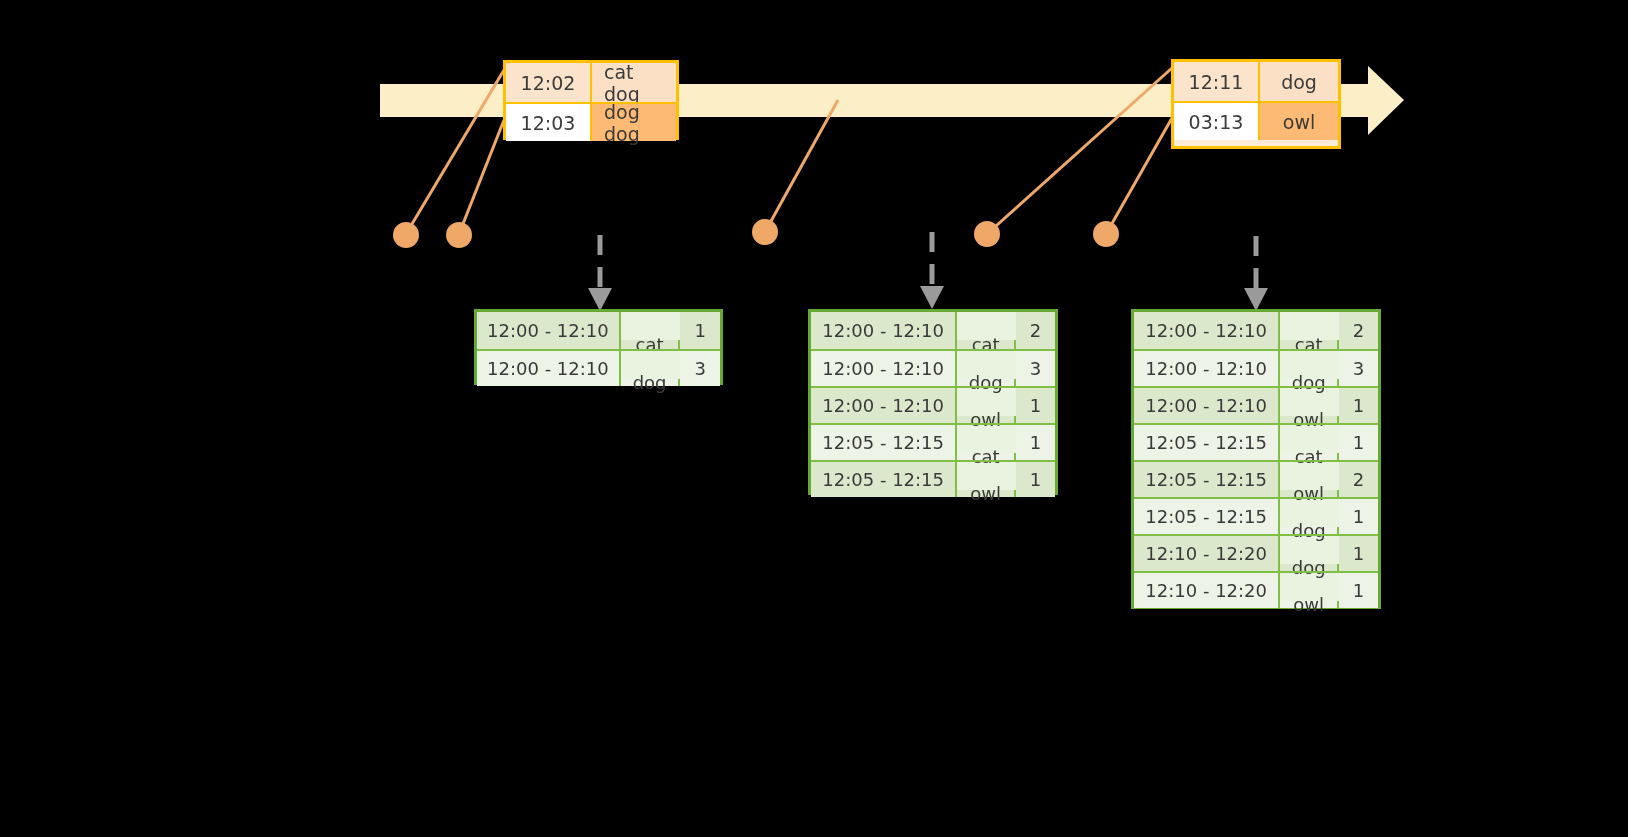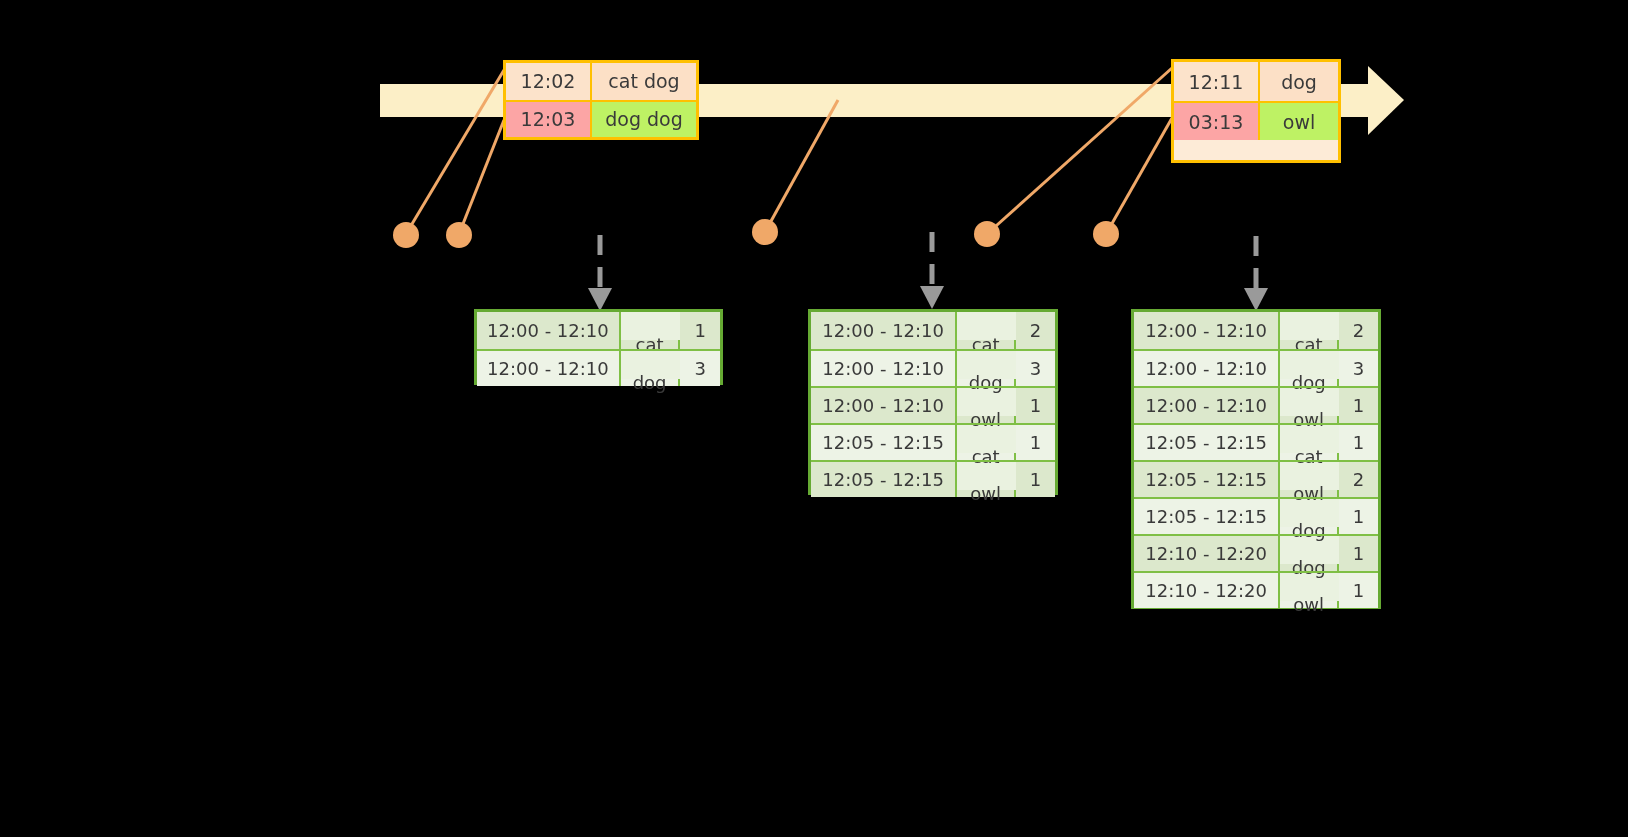--- a/index.html
+++ b/index.html
@@ -45,22 +45,22 @@
     display: flex;
     flex-direction: row;
     height: 39px;
     box-sizing: border-box;
   }
   .event-row + .event-row {
     border-top: 2px solid #FFC000;
   }
   .event-row.tone-a .ev-time { background: #FCE3CB; }
   .event-row.tone-a .ev-text { background: #FCE0C6; }
-  .event-row.tone-b .ev-time { background: #fca5a5; }
-  .event-row.tone-b .ev-text { background: #bef264; }
+  .event-row.tone-b .ev-time { background: #ffffff; }
+  .event-row.tone-b .ev-text { background: #fdba74; }
 
   .ev-time {
     width: 86px;
     display: flex;
     align-items: center;
     justify-content: center;
     font-size: 19px;
     color: #3a3a3a;
     border-right: 2px solid #FFC000;
     box-sizing: border-box;
@@ -171,33 +171,33 @@
         <line x1="932" y1="232" x2="932" y2="288" stroke="#9A9A9A" stroke-width="5" stroke-dasharray="20,12"></line>
         <polygon points="920,286 944,286 932,309" fill="#9A9A9A"></polygon>
       </g>
       <g>
         <line x1="1256" y1="236" x2="1256" y2="290" stroke="#9A9A9A" stroke-width="5" stroke-dasharray="20,12"></line>
         <polygon points="1244,288 1268,288 1256,311" fill="#9A9A9A"></polygon>
       </g>
     </g>
   </svg>
 
-  <div class="event-box" style="left:503px; top:60px; width:196px; height:80px;justify-content:flex-end;">
+  <div class="event-box" style="left:503px; top:60px; width:176px; height:80px;">
     <div class="event-row tone-a">
       <div class="ev-time">12:02</div>
       <div class="ev-text">cat dog</div>
     </div>
     <div class="event-row tone-b">
       <div class="ev-time">12:03</div>
       <div class="ev-text">dog dog</div>
     </div>
   </div>
 
 
-  <div class="event-box" style="left:1171px; top:59px; width:170px; height:104px;">
+  <div class="event-box" style="left:1171px; top:59px; width:170px; height:90px;">
     <div class="event-row tone-a">
       <div class="ev-time">12:11</div>
       <div class="ev-text">dog</div>
     </div>
     <div class="event-row tone-b">
       <div class="ev-time">03:13</div>
       <div class="ev-text">owl</div>
     </div>
   </div>
 

